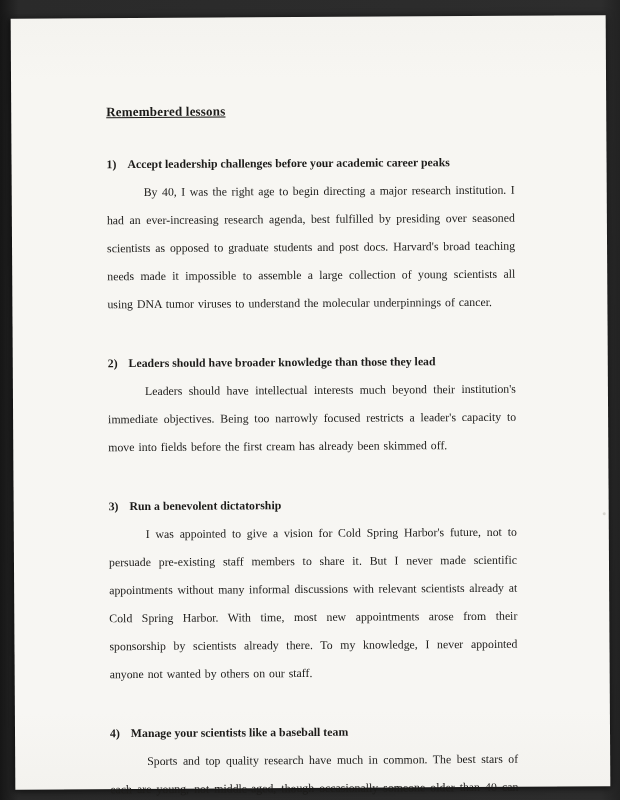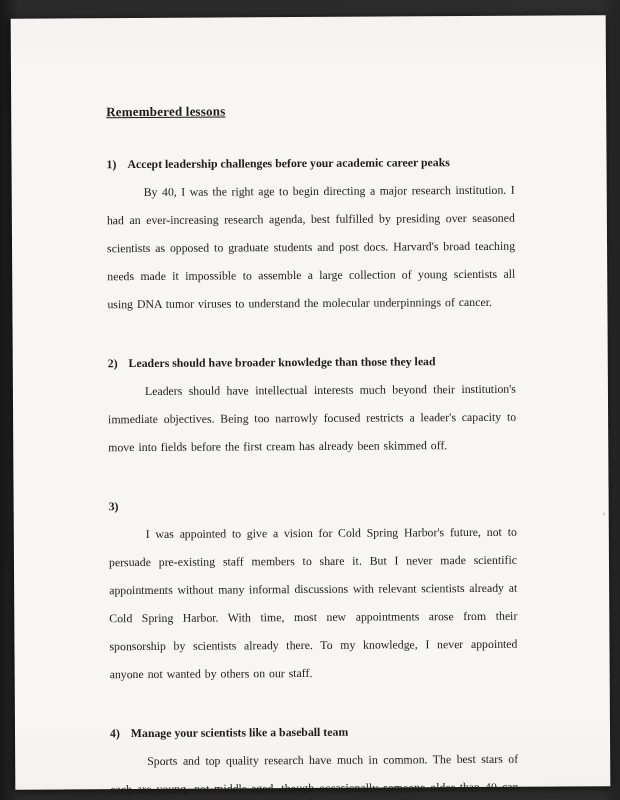--- a/index.html
+++ b/index.html
@@ -102,20 +102,21 @@
     <div class="section-heading">
       <span class="section-number">2)</span>
       <span>Leaders should have broader knowledge than those they lead</span>
     </div>
     <p class="section-body">Leaders should have intellectual interests much beyond their institution's immediate objectives.  Being too narrowly focused restricts a leader's capacity to move into fields before the first cream has already been skimmed off.</p>
   </div>
 
   <div class="section">
     <div class="section-heading">
       <span class="section-number">3)</span>
+      <span>Run a benevolent dictatorship</span>
     </div>
     <p class="section-body">I was appointed to give a vision for Cold Spring Harbor's future, not to persuade pre-existing staff members to share it.  But I never made scientific appointments without many informal discussions with relevant scientists already at Cold Spring Harbor.  With time, most new appointments arose from their sponsorship by scientists already there.  To my knowledge, I never appointed anyone not wanted by others on our staff.</p>
   </div>
 
   <div class="section">
     <div class="section-heading">
       <span class="section-number">4)</span>
       <span>Manage your scientists like a baseball team</span>
     </div>
     <p class="section-body">Sports and top quality research have much in common.  The best stars of each are young, not middle-aged, though occasionally someone older than 40 can still be a</p>

